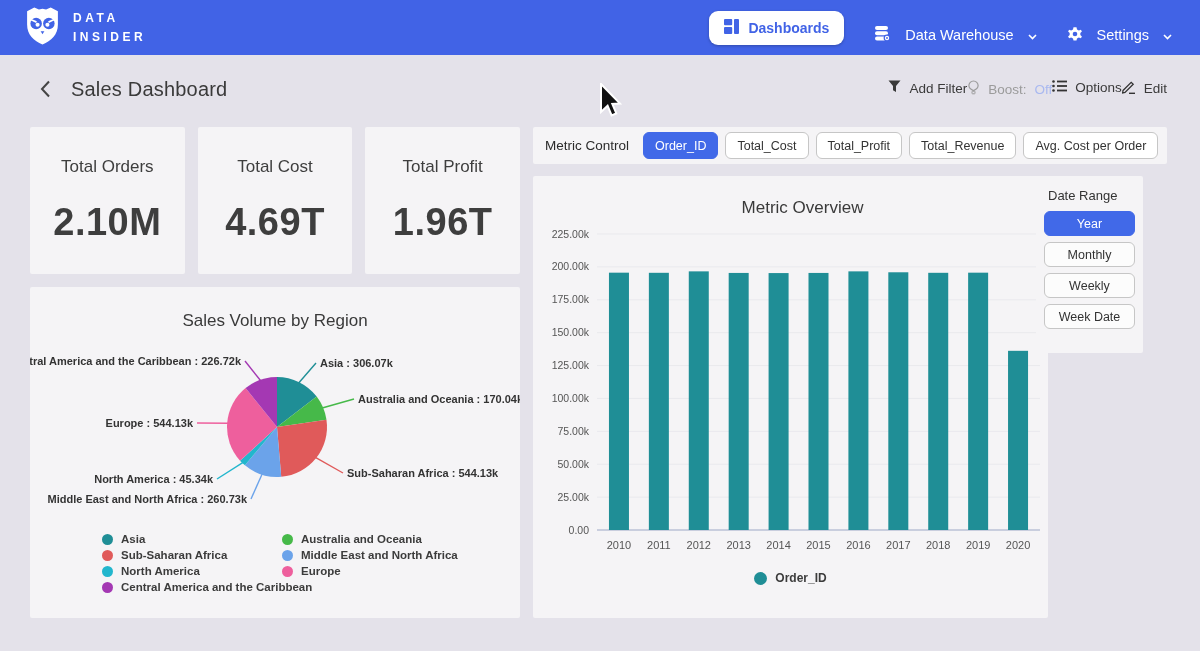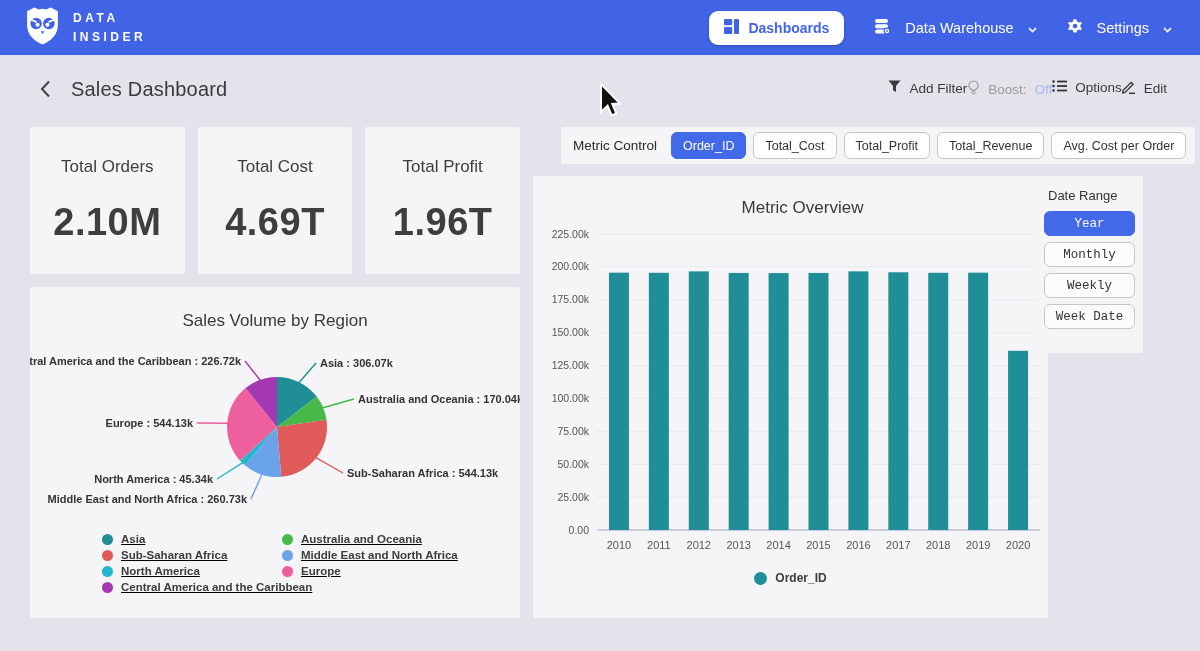--- a/index.html
+++ b/index.html
@@ -5,21 +5,21 @@
   * { box-sizing: border-box; }
   html,body { margin:0; padding:0; }
   body { font-family:"Liberation Sans", sans-serif; background:#9a9aa5; }
   .screen { position:relative; width:1200px; height:651px; background:#e4e2ea; overflow:hidden; margin:0 auto; }
 
   
   .navbar { position:absolute; left:0; top:0; width:1200px; height:55px; background:#4163e6;
             display:flex; align-items:center; justify-content:space-between; padding:0 28px 0 25px; }
   .brand { display:flex; align-items:center; gap:13px; }
   .brand-text { color:#ffffff; font-size:12px; font-weight:bold; letter-spacing:3.5px; line-height:1.55; }
-  .nav-right { display:flex; align-items:center; gap:30px; }
+  .nav-right { display:flex; align-items:flex-end; gap:30px; }
   .nav-pill { display:flex; align-items:center; gap:9px; background:#ffffff; color:#4163e6;
               border:none; border-radius:9px; padding:8px 15px; font-family:inherit;
               font-size:14px; font-weight:bold; cursor:pointer; box-shadow:0 1px 3px rgba(0,0,0,.25); }
   .nav-item { display:flex; align-items:center; gap:14px; color:#ffffff; font-size:14.5px; cursor:pointer; }
   .chev { display:inline-block; }
 
   
   .subheader { position:absolute; left:0; top:55px; width:1200px; height:60px;
                display:flex; align-items:center; padding:8px 33px 0 33px; }
   .back-btn { display:flex; align-items:center; justify-content:center; width:24px; height:24px; cursor:pointer; margin-right:14px; }
@@ -33,45 +33,45 @@
   .card { position:absolute; background:#f5f4f6; border-radius:2px; }
 
   
   .kpi-row { position:absolute; left:30px; top:127px; width:490px; display:flex; gap:13px; }
   .kpi-card { flex:1; height:147px; background:#f5f4f6; border-radius:2px; display:flex;
               flex-direction:column; align-items:center; justify-content:center; gap:24px; }
   .kpi-label { font-size:17px; color:#3e3e3e; }
   .kpi-value { font-size:38px; font-weight:bold; color:#3e3e3e; letter-spacing:.5px; }
 
   
-  .metric-bar { left:533px; top:127px; width:634px; height:37px; display:flex; align-items:center; padding:0 12px; gap:7px;margin-left:28px; }
+  .metric-bar { left:533px; top:127px; width:634px; height:37px; display:flex; align-items:center; padding:0 12px; gap:7px; }
   .metric-label { font-size:13.5px; color:#2b2b2b; margin-right:7px; white-space:nowrap; }
   .opt-btn { font-family:inherit; font-size:12.5px; color:#333; background:#ffffff; border:1px solid #c6c6c6;
              border-radius:6px; height:27px; padding:0 11px; cursor:pointer; white-space:nowrap; }
   .opt-btn.active { background:#4169e8; border-color:#4169e8; color:#ffffff; }
 
   
   .chart-card { left:533px; top:176px; width:515px; height:442px; }
   .chart-title { text-align:center; font-size:17px; color:#3a3a3a; padding-top:22px;margin-left:24px; }
   .chart-legend { display:flex; align-items:center; justify-content:center; gap:8px; margin-top:4px; }
   .legend-dot { width:13px; height:13px; border-radius:50%; }
   .legend-text { font-size:12px; font-weight:bold; color:#3c3c3c; }
 
   
   .date-card { left:1036px; top:176px; width:107px; height:177px; padding:11px 8px; }
   .date-label { font-size:13px; color:#333; margin:1px 0 8px 4px; }
-  .date-btn { display:block; width:91px; height:25px; margin:0 0 6px 0; font-family:Liberation Mono, monospace; font-size:12.5px;
+  .date-btn { display:block; width:91px; height:25px; margin:0 0 6px 0; font-family:Liberation Sans, sans-serif; font-size:12.5px;
               color:#333; background:#fcfcfc; border:1px solid #c6c6c6; border-radius:6px; cursor:pointer; }
   .date-btn.active { background:#4169e8; border-color:#4169e8; color:#fff; }
 
   
   .pie-card { left:30px; top:287px; width:490px; height:331px; }
   .pie-title { text-align:center; font-size:17px; color:#3a3a3a; padding-top:24px; }
   .pie-legend { display:flex; margin:8px 0 0 72px; }
-  .pie-legend-col { display:flex; flex-direction:column; gap:4px;text-decoration:underline; }
+  .pie-legend-col { display:flex; flex-direction:column; gap:4px; }
   .pie-legend-col:first-child { width:180px; }
   .pie-legend-item { display:flex; align-items:center; gap:8px; }
   .pie-legend-dot { width:11px; height:11px; border-radius:50%; flex:0 0 auto; }
   .pie-legend-label { font-size:11.5px; font-weight:bold; color:#3c3c3c; white-space:nowrap; }
 
   .pie-label { font-size:11px; font-weight:bold; fill:#333333; }
   .tick-label { font-size:10.5px; fill:#555; }
   .x-label { font-size:11px; fill:#555; }
 
   

